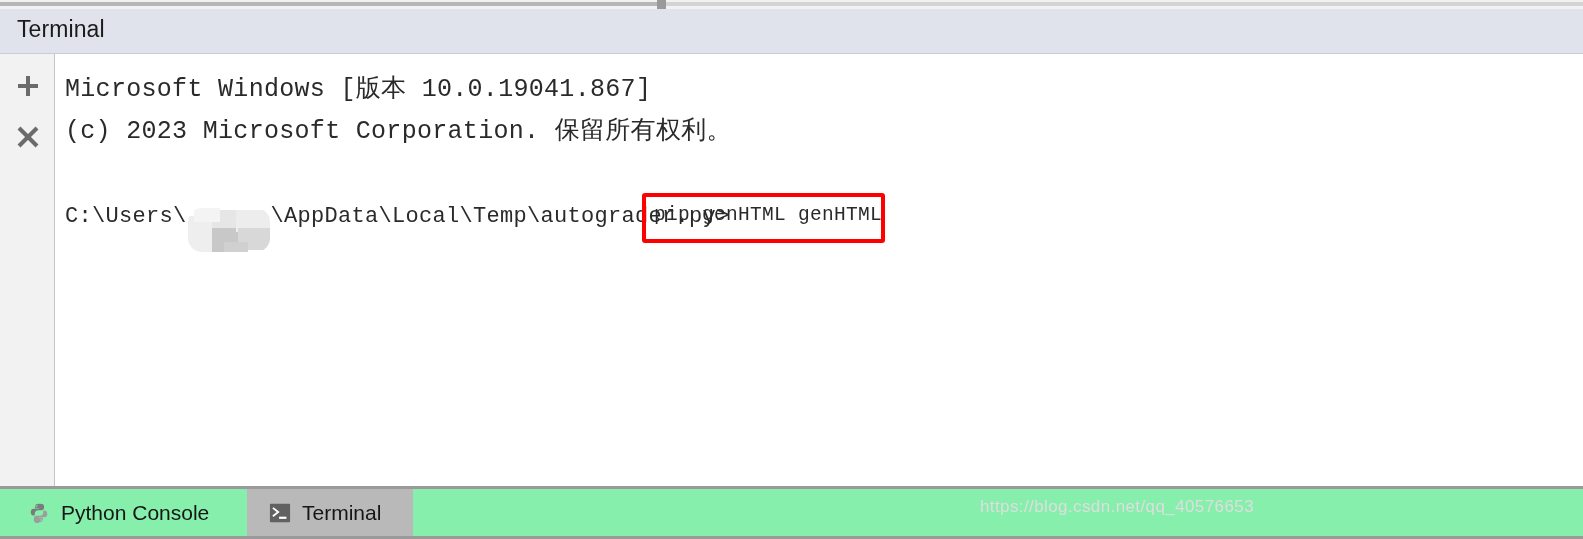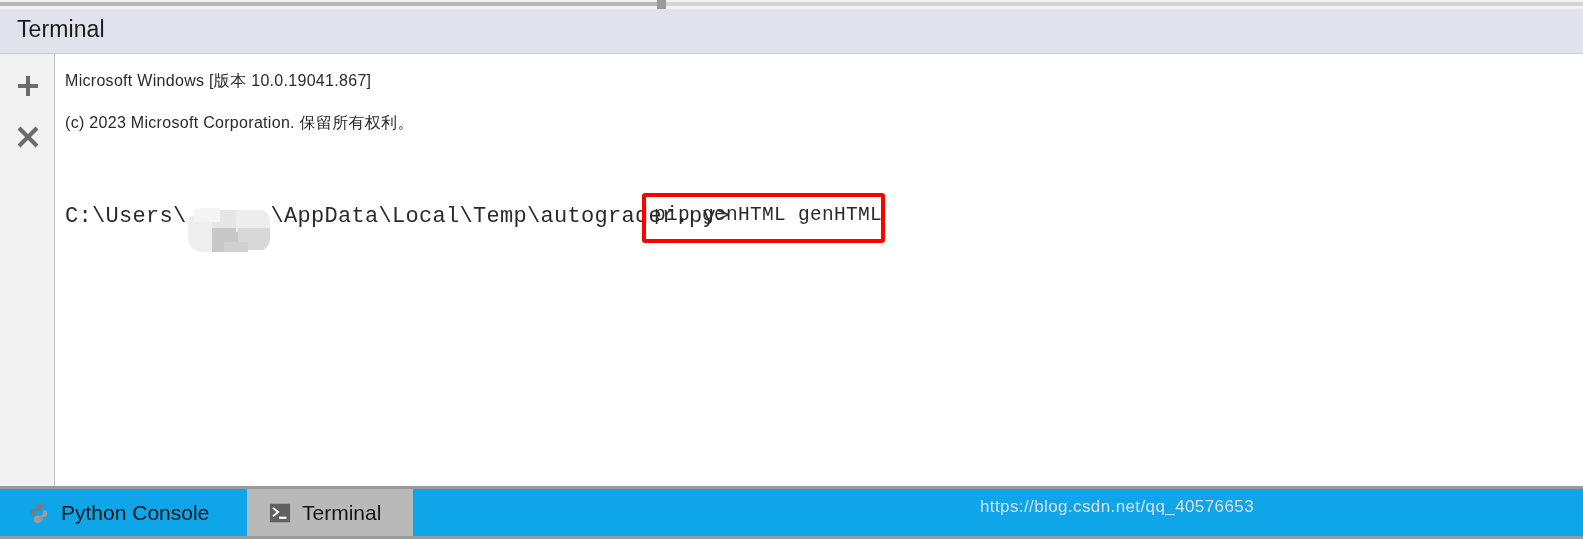--- a/index.html
+++ b/index.html
@@ -100,22 +100,22 @@
   .term-area {
     position: absolute;
     left: 56px; top: 54px;
     width: 1527px;
     height: 432px;
     background: #ffffff;
     overflow: hidden;
   }
   .term-line {
     position: absolute;
-    font-family: Liberation Sans, sans-serif;
-    font-size: 16px;
+    font-family: Liberation Mono, monospace;
+    font-size: 25px;
     color: #2a2a2a;
     white-space: pre;
     letter-spacing: 0.3px;
   }
   .term-line.l1 { left: 9px; top: 17px; }
   .term-line.l2 { left: 9px; top: 59px; }
   .prompt-row {
     position: absolute;
     left: 9px; top: 150px;
     display: flex;
@@ -176,21 +176,21 @@
     white-space: pre;
     letter-spacing: 0.3px;
   }
 
   
   .tab-bar {
     position: absolute;
     left: 0; top: 486px;
     width: 1583px;
     height: 53px;
-    background: #0ea5e9;
+    background: #86efac;
     border-top: 3px solid #9a9a9a;
     border-bottom: 3px solid #9a9a9a;
     box-sizing: border-box;
   }
   .tab {
     position: absolute;
     top: 0;
     height: 47px;
     display: flex;
     align-items: center;

